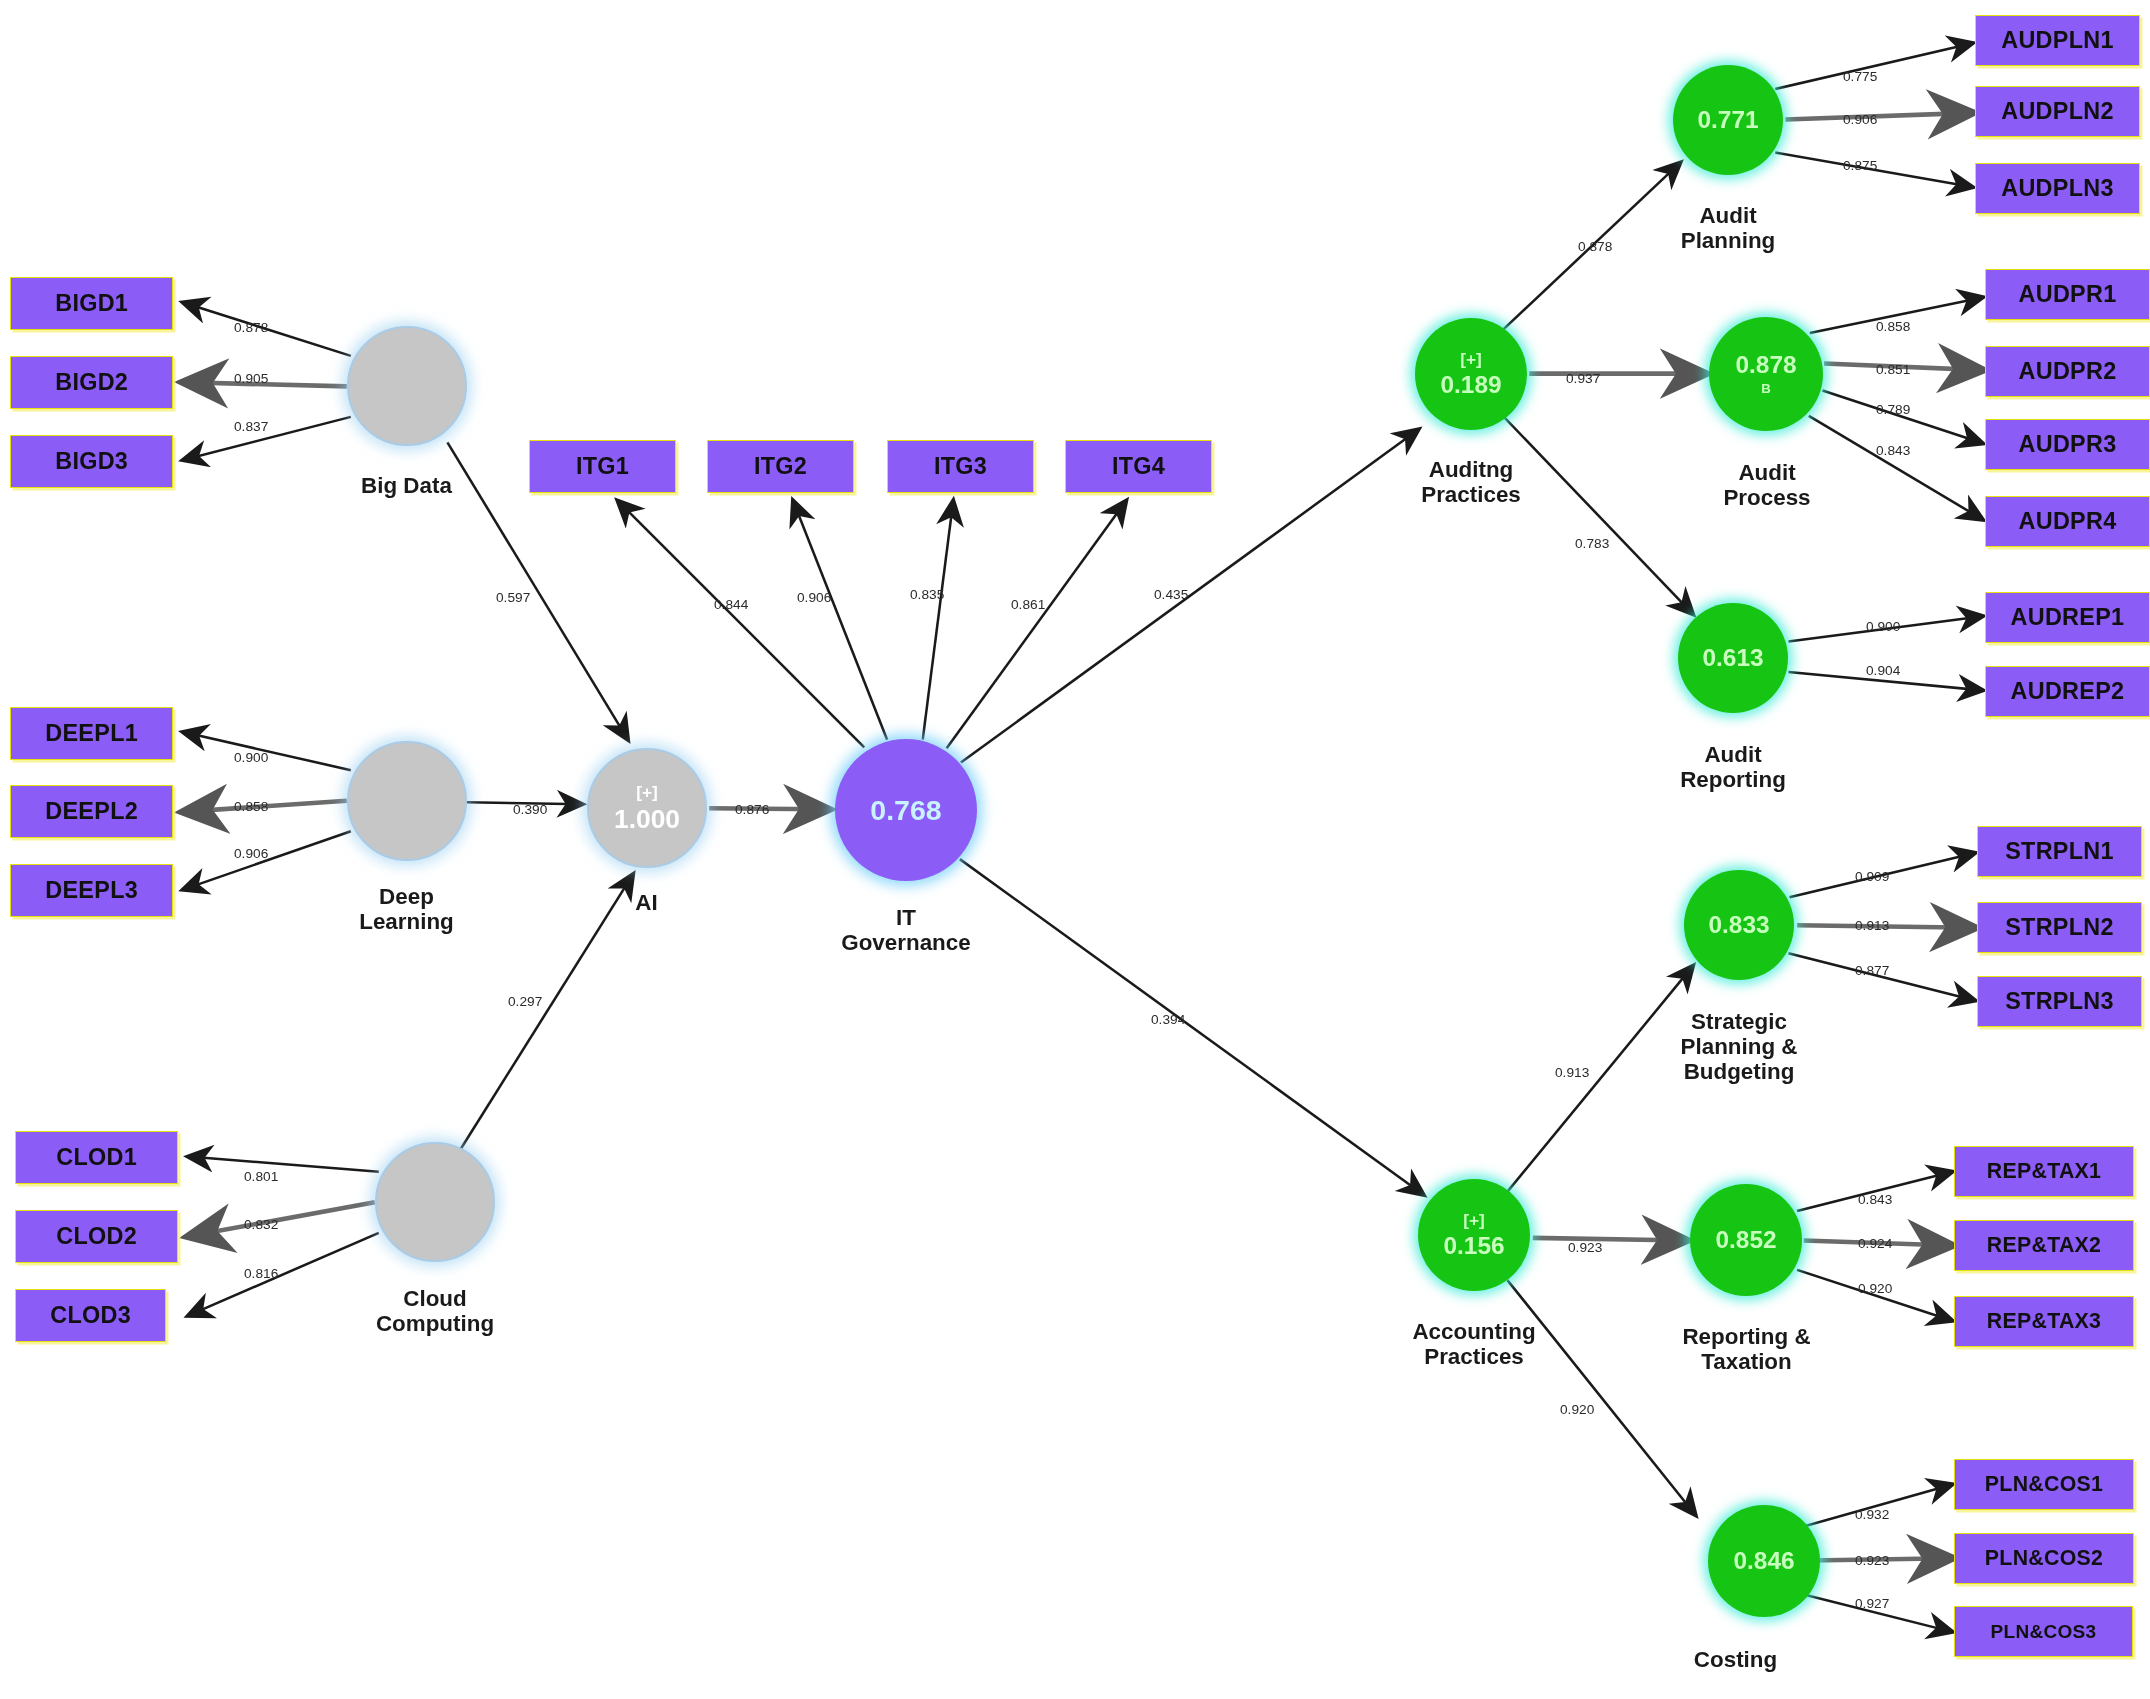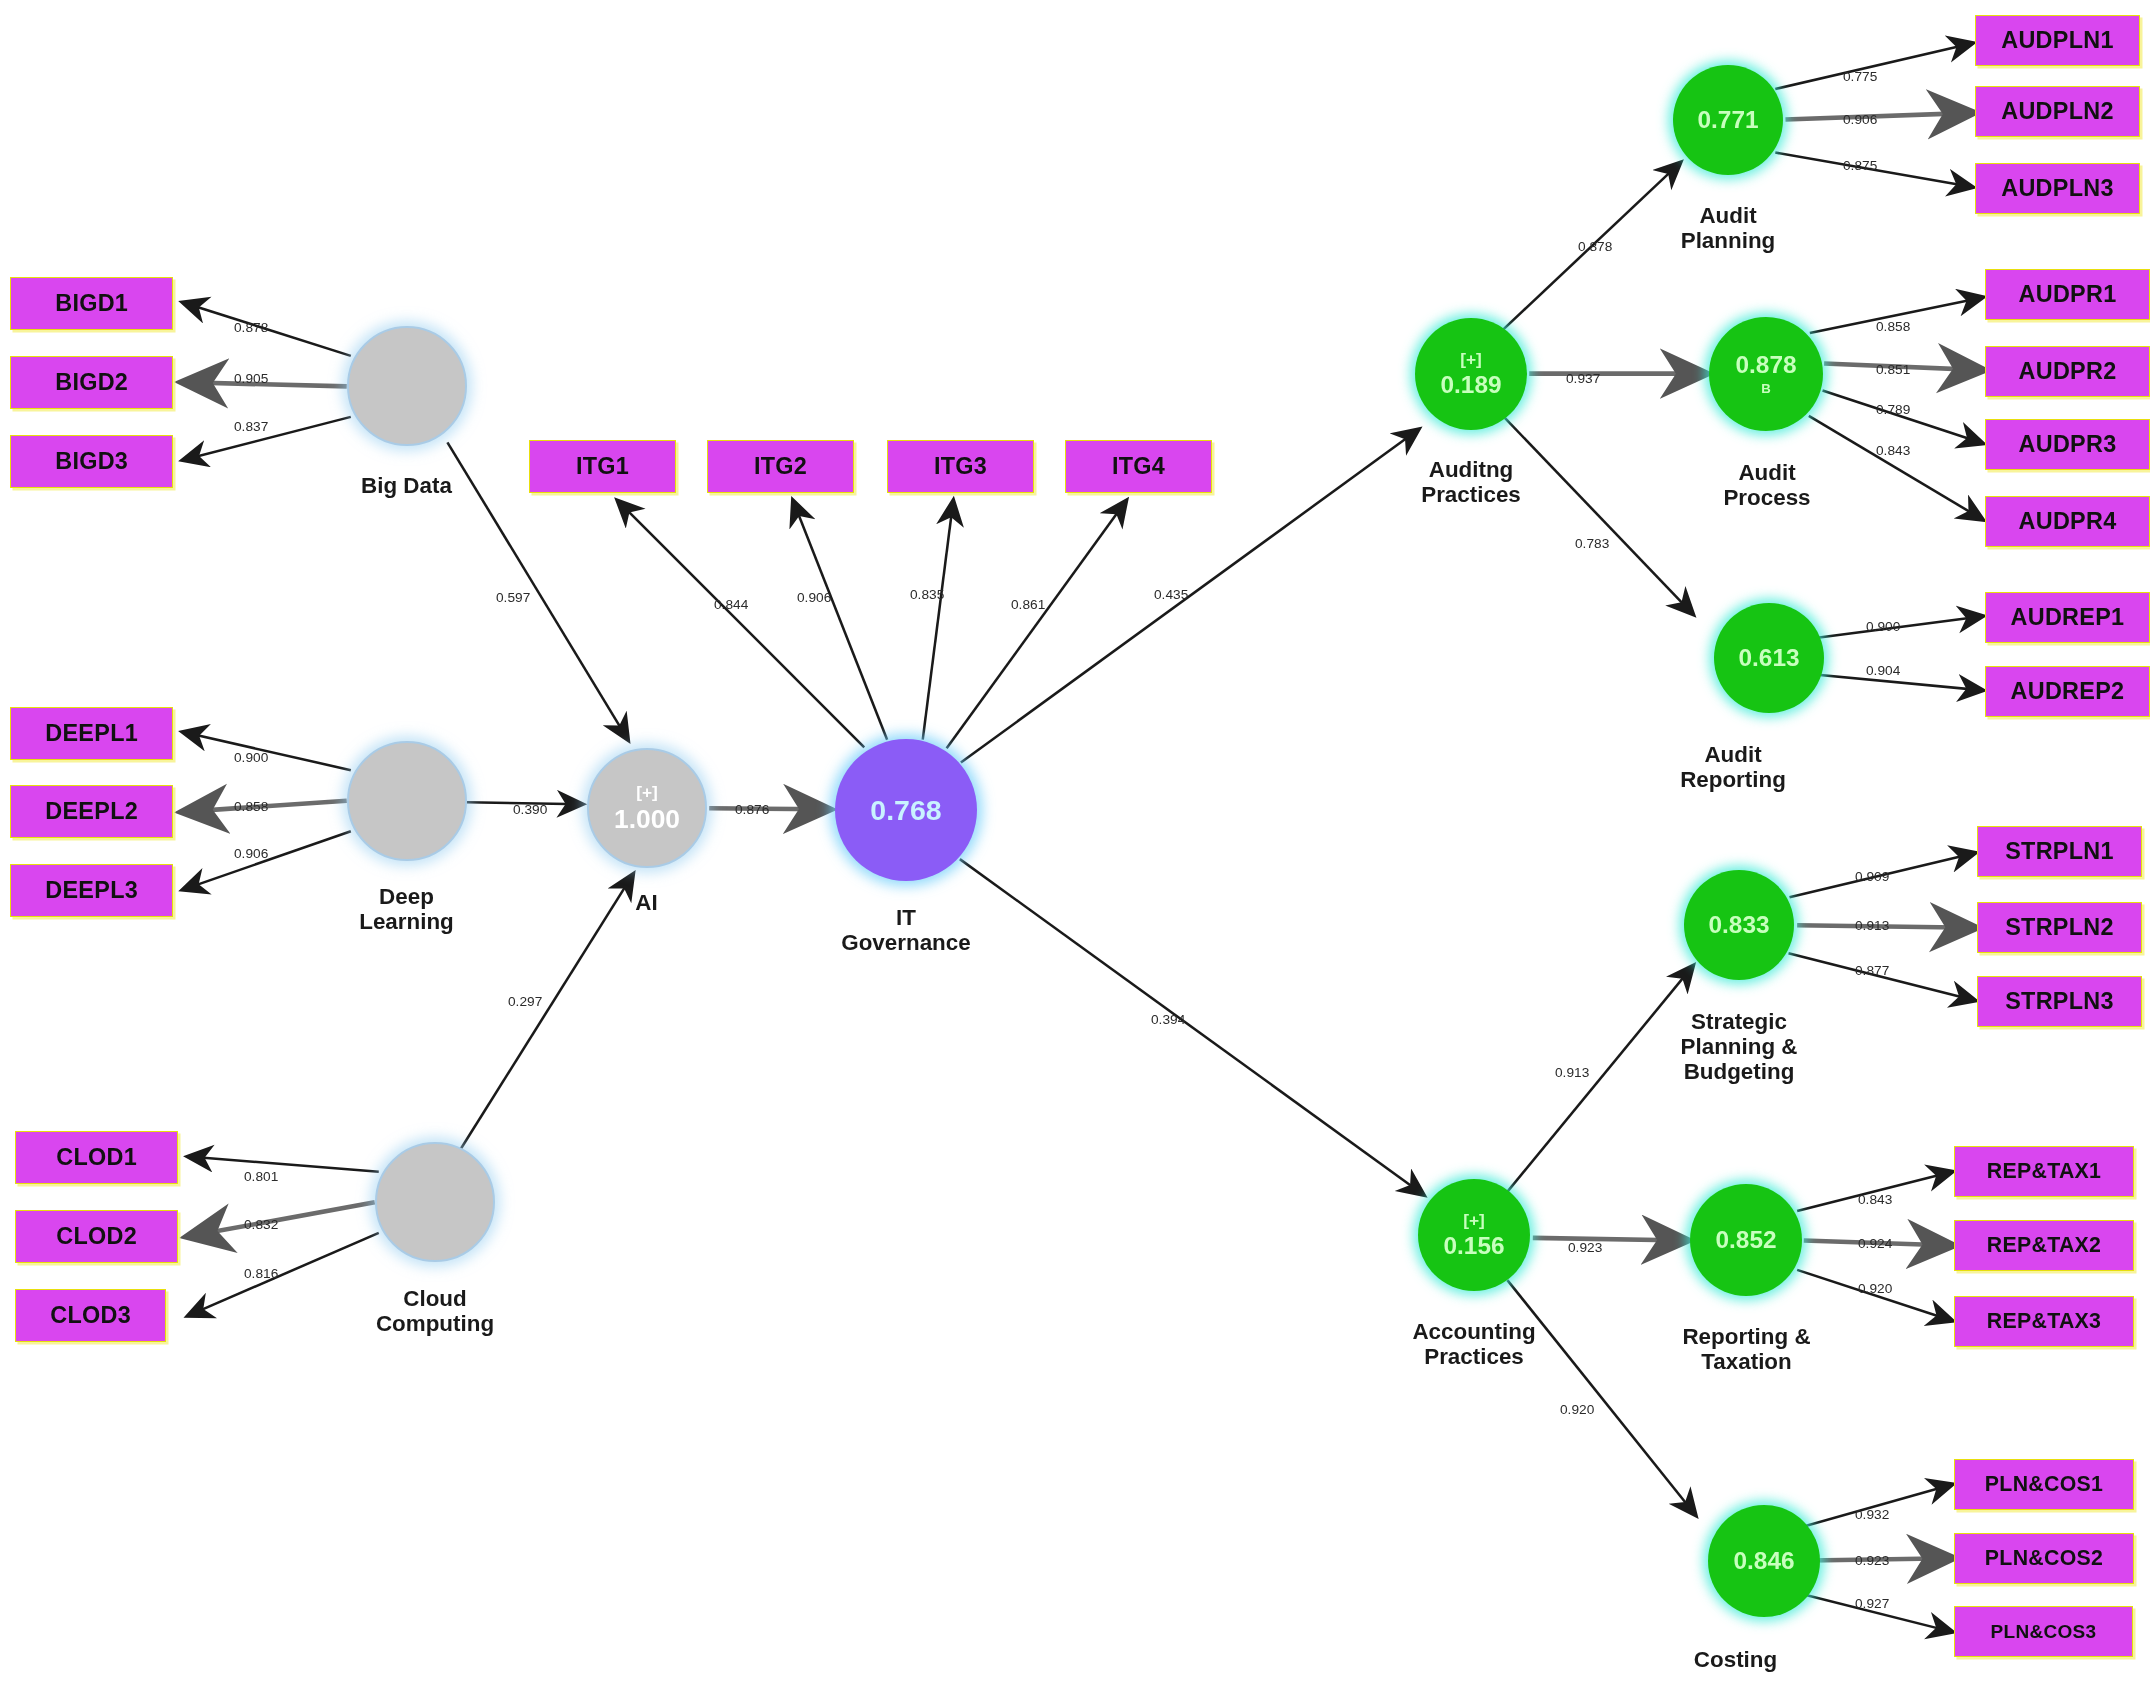--- a/index.html
+++ b/index.html
@@ -3,21 +3,21 @@
 <meta charset="utf-8">
 <style>
   html,body{margin:0;padding:0;background:#fff;}
   body{font-family:"Liberation Sans",sans-serif;}
   #stage{position:relative;width:2151px;height:1700px;background:#fff;overflow:hidden;}
   svg#wires{position:absolute;left:0;top:0;width:2151px;height:1700px;pointer-events:none;}
 
   
   .ind{
     position:absolute;
-    background:#d946ef;
+    background:#8b5cf6;
     border:1.5px solid #e8df0c;
     box-shadow:2.5px 2.5px 0 rgba(245,240,120,.75);
     color:#111;
     font-weight:bold;
     display:flex;align-items:center;justify-content:center;
     letter-spacing:0.3px;
     box-sizing:border-box;
   }
 
   
@@ -209,21 +209,21 @@
         <span class="val" style="font-size: 24.4px;">0.771</span>
       </div>
       <div class="caption" style="left: 1616px; top: 203px; width: 224px; white-space: pre-line;">Audit
 Planning</div>
       <div class="node green" style="left: 1709px; top: 317px; width: 114px; height: 114px;">
         <span class="val" style="font-size: 24.4px;">0.878</span>
         <span class="sub">B</span>
       </div>
       <div class="caption" style="left: 1655px; top: 460px; width: 224px; white-space: pre-line;">Audit
 Process</div>
-      <div class="node green" style="left: 1678px; top: 603px; width: 110px; height: 110px; margin-left: 36px;">
+      <div class="node green" style="left: 1678px; top: 603px; width: 110px; height: 110px;">
         <span class="val" style="font-size: 24.4px;">0.613</span>
       </div>
       <div class="caption" style="left: 1616px; top: 742px; width: 234px; white-space: pre-line;">Audit
 Reporting</div>
       <div class="node green" style="left: 1418px; top: 1179px; width: 112px; height: 112px;">
         <span class="plus">[+]</span>
         <span class="val" style="font-size: 24.4px;">0.156</span>
       </div>
       <div class="caption" style="left: 1357px; top: 1319px; width: 234px; white-space: pre-line;">Accounting
 Practices</div>

